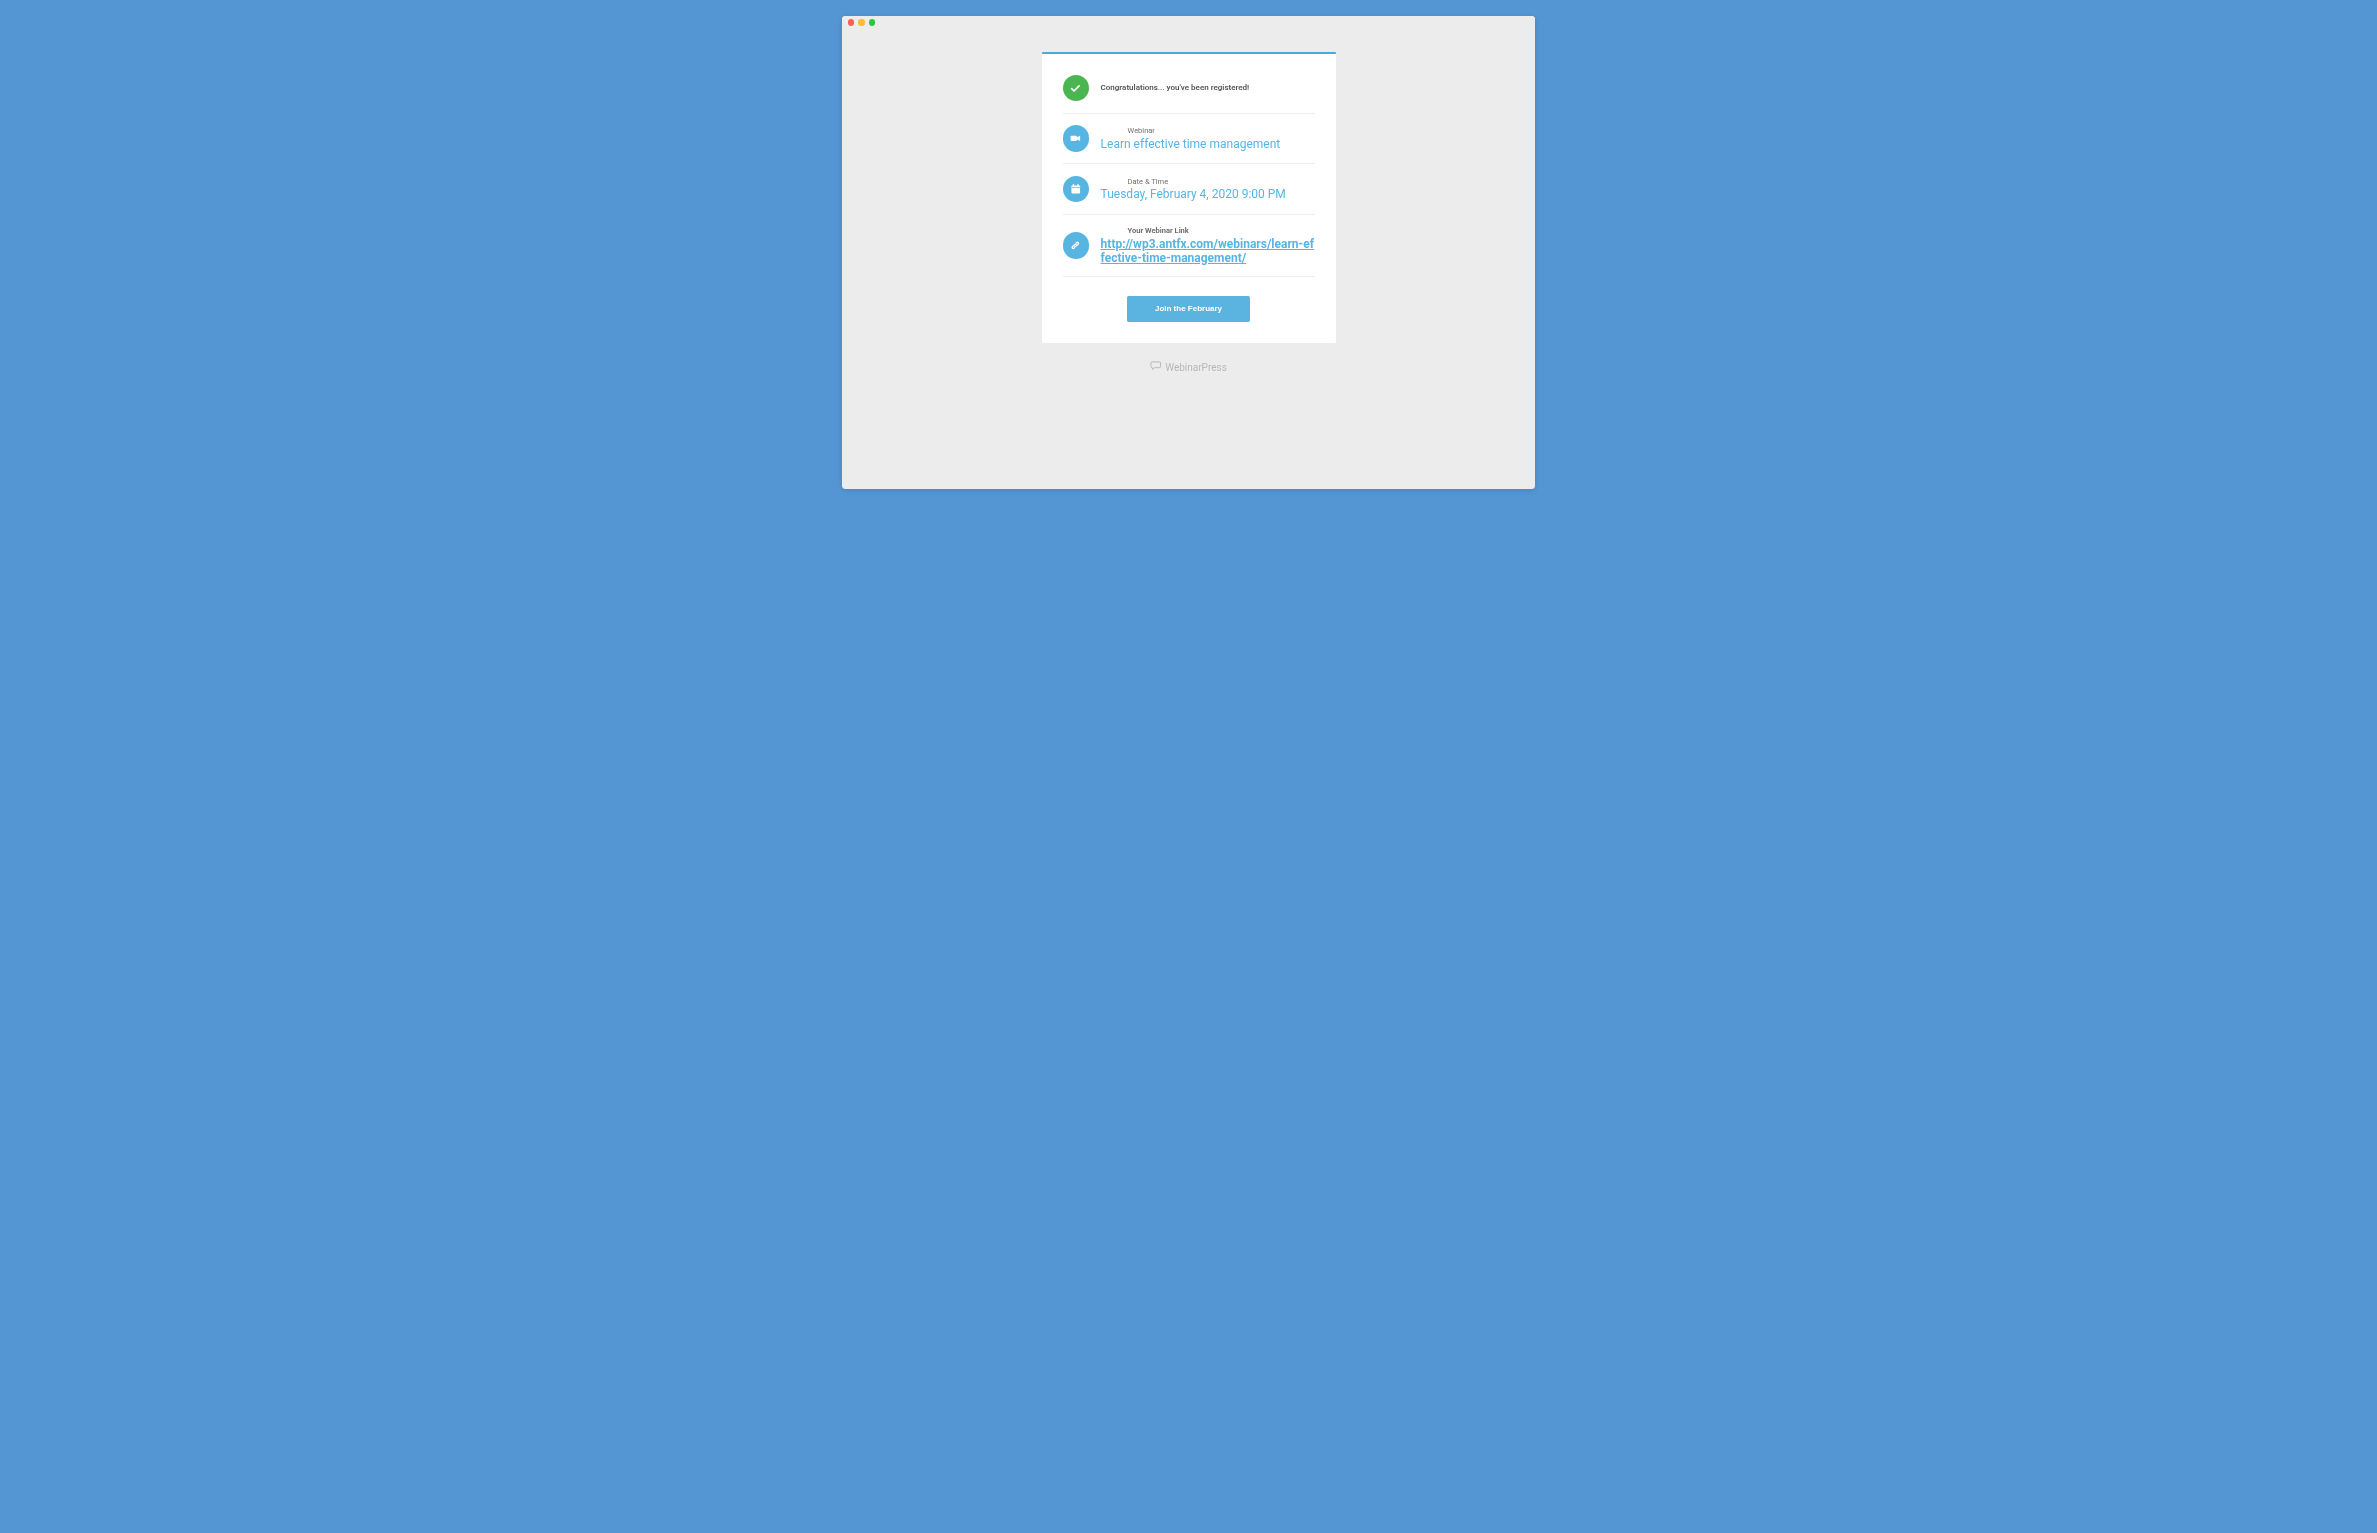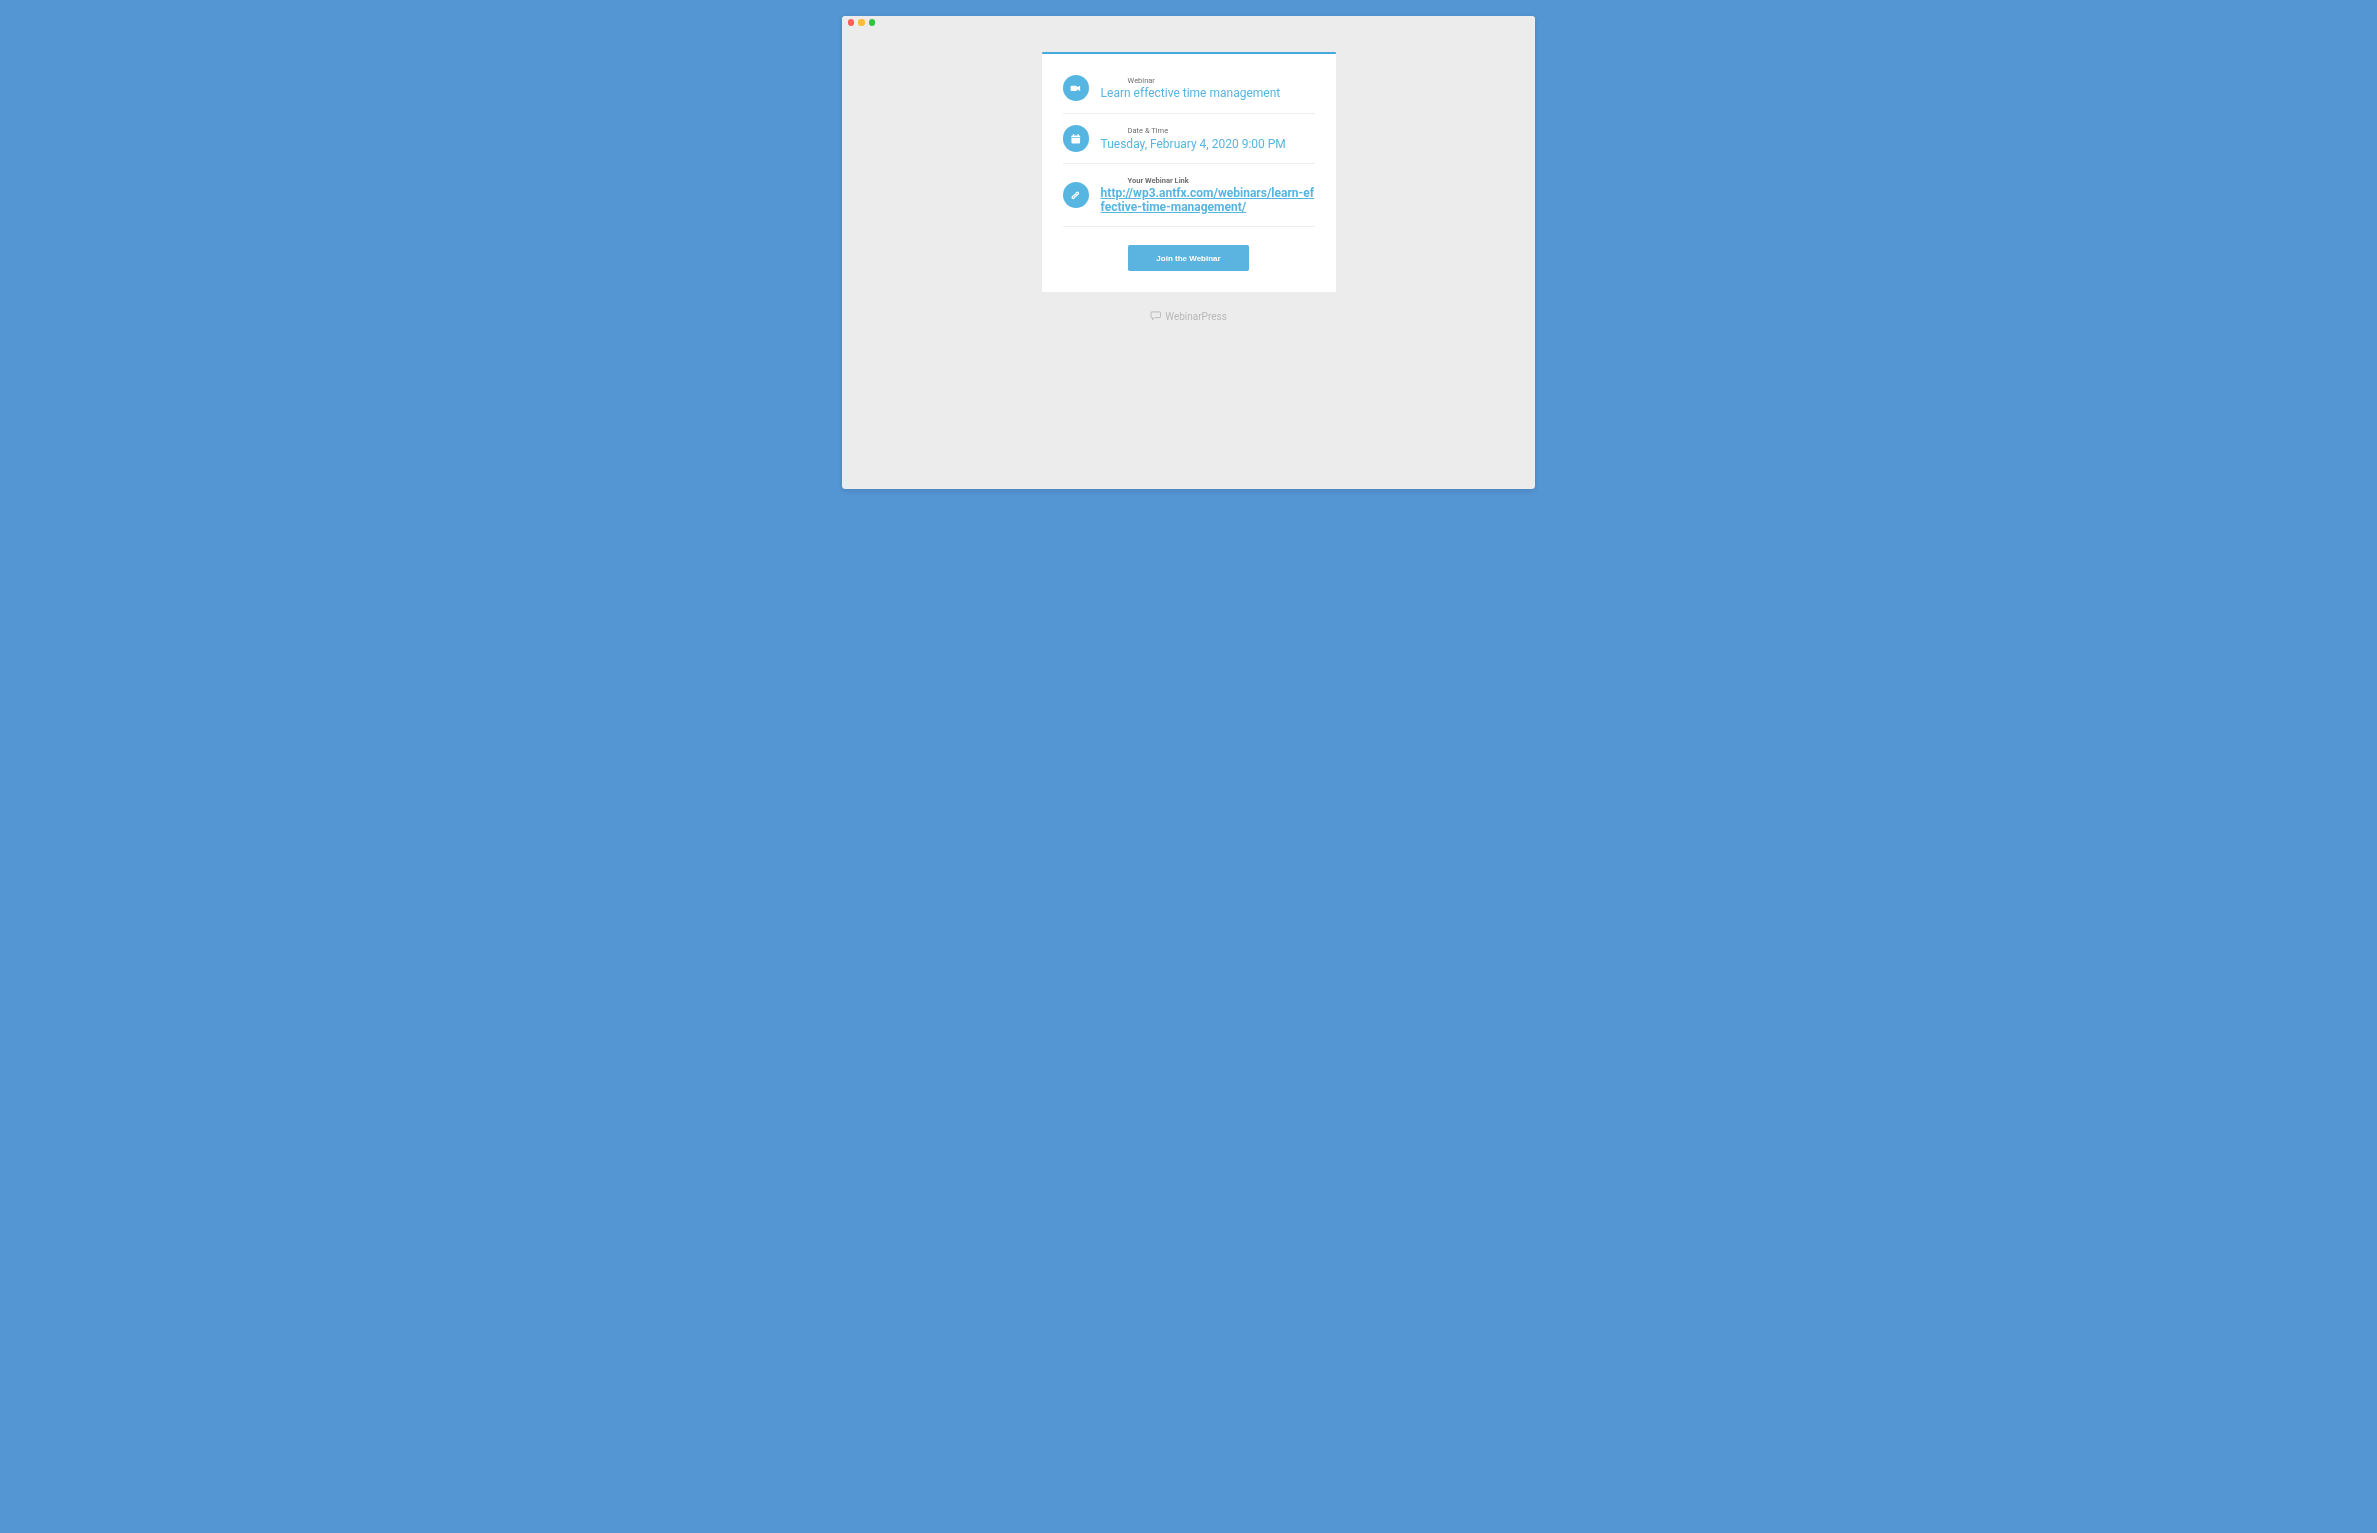--- a/index.html
+++ b/index.html
@@ -138,20 +138,30 @@
   <div class="title-bar">
     <div class="dot red"></div>
     <div class="dot yellow"></div>
     <div class="dot green"></div>
   </div>
 
   <div class="viewport">
 
     <div class="card">
 
+      <div class="row">
+        <div class="icon-circle green">
+          <svg width="12.7" height="12.7" viewBox="0 0 24 24">
+              <path fill="none" stroke="#ffffff" stroke-width="3.2" stroke-linecap="round" stroke-linejoin="round" d="M5 12.5l4.5 4.5L19 7.5"></path>
+            </svg>
+        </div>
+        <div class="row-text">
+          <div class="headline">Congratulations... you've been registered!</div>
+        </div>
+      </div>
 
       <div class="row">
         <div class="icon-circle blue">
           <svg width="12.7" height="12.7" viewBox="0 0 24 24">
               <rect x="3" y="7" width="12" height="10" rx="2" fill="#ffffff"></rect>
               <path d="M15 10l6-3v10l-6-3z" fill="#ffffff"></path>
             </svg>
         </div>
         <div class="row-text">
           <div class="row-label">Webinar</div>
@@ -182,21 +192,21 @@
               <path d="M13.41 10.59a2 2 0 0 0-2.83 0l-4 4a2 2 0 0 0 2.83 2.83l1.5-1.5" fill="none" stroke="#ffffff" stroke-width="2.4" stroke-linecap="round"></path>
             </svg>
         </div>
         <div class="row-text">
           <div class="row-label">Your Webinar Link</div>
           <a class="row-value link">http://wp3.antfx.com/webinars/learn-effective-time-management/</a>
         </div>
       </div>
 
       <div class="btn-wrap">
-        <button class="join-btn">Join the Webinar</button>
+        <button class="join-btn">Join the February</button>
       </div>
 
     </div>
 
     <div class="footer-brand">
       <span>
         <svg viewBox="0 0 24 24" width="11.5" height="10.4">
             <path d="M4 4h16a2 2 0 0 1 2 2v8a2 2 0 0 1-2 2H10l-5 4v-4H4a2 2 0 0 1-2-2V6a2 2 0 0 1 2-2z" fill="none" stroke="#b8b8b8" stroke-width="2"></path>
           </svg>
       </span>

